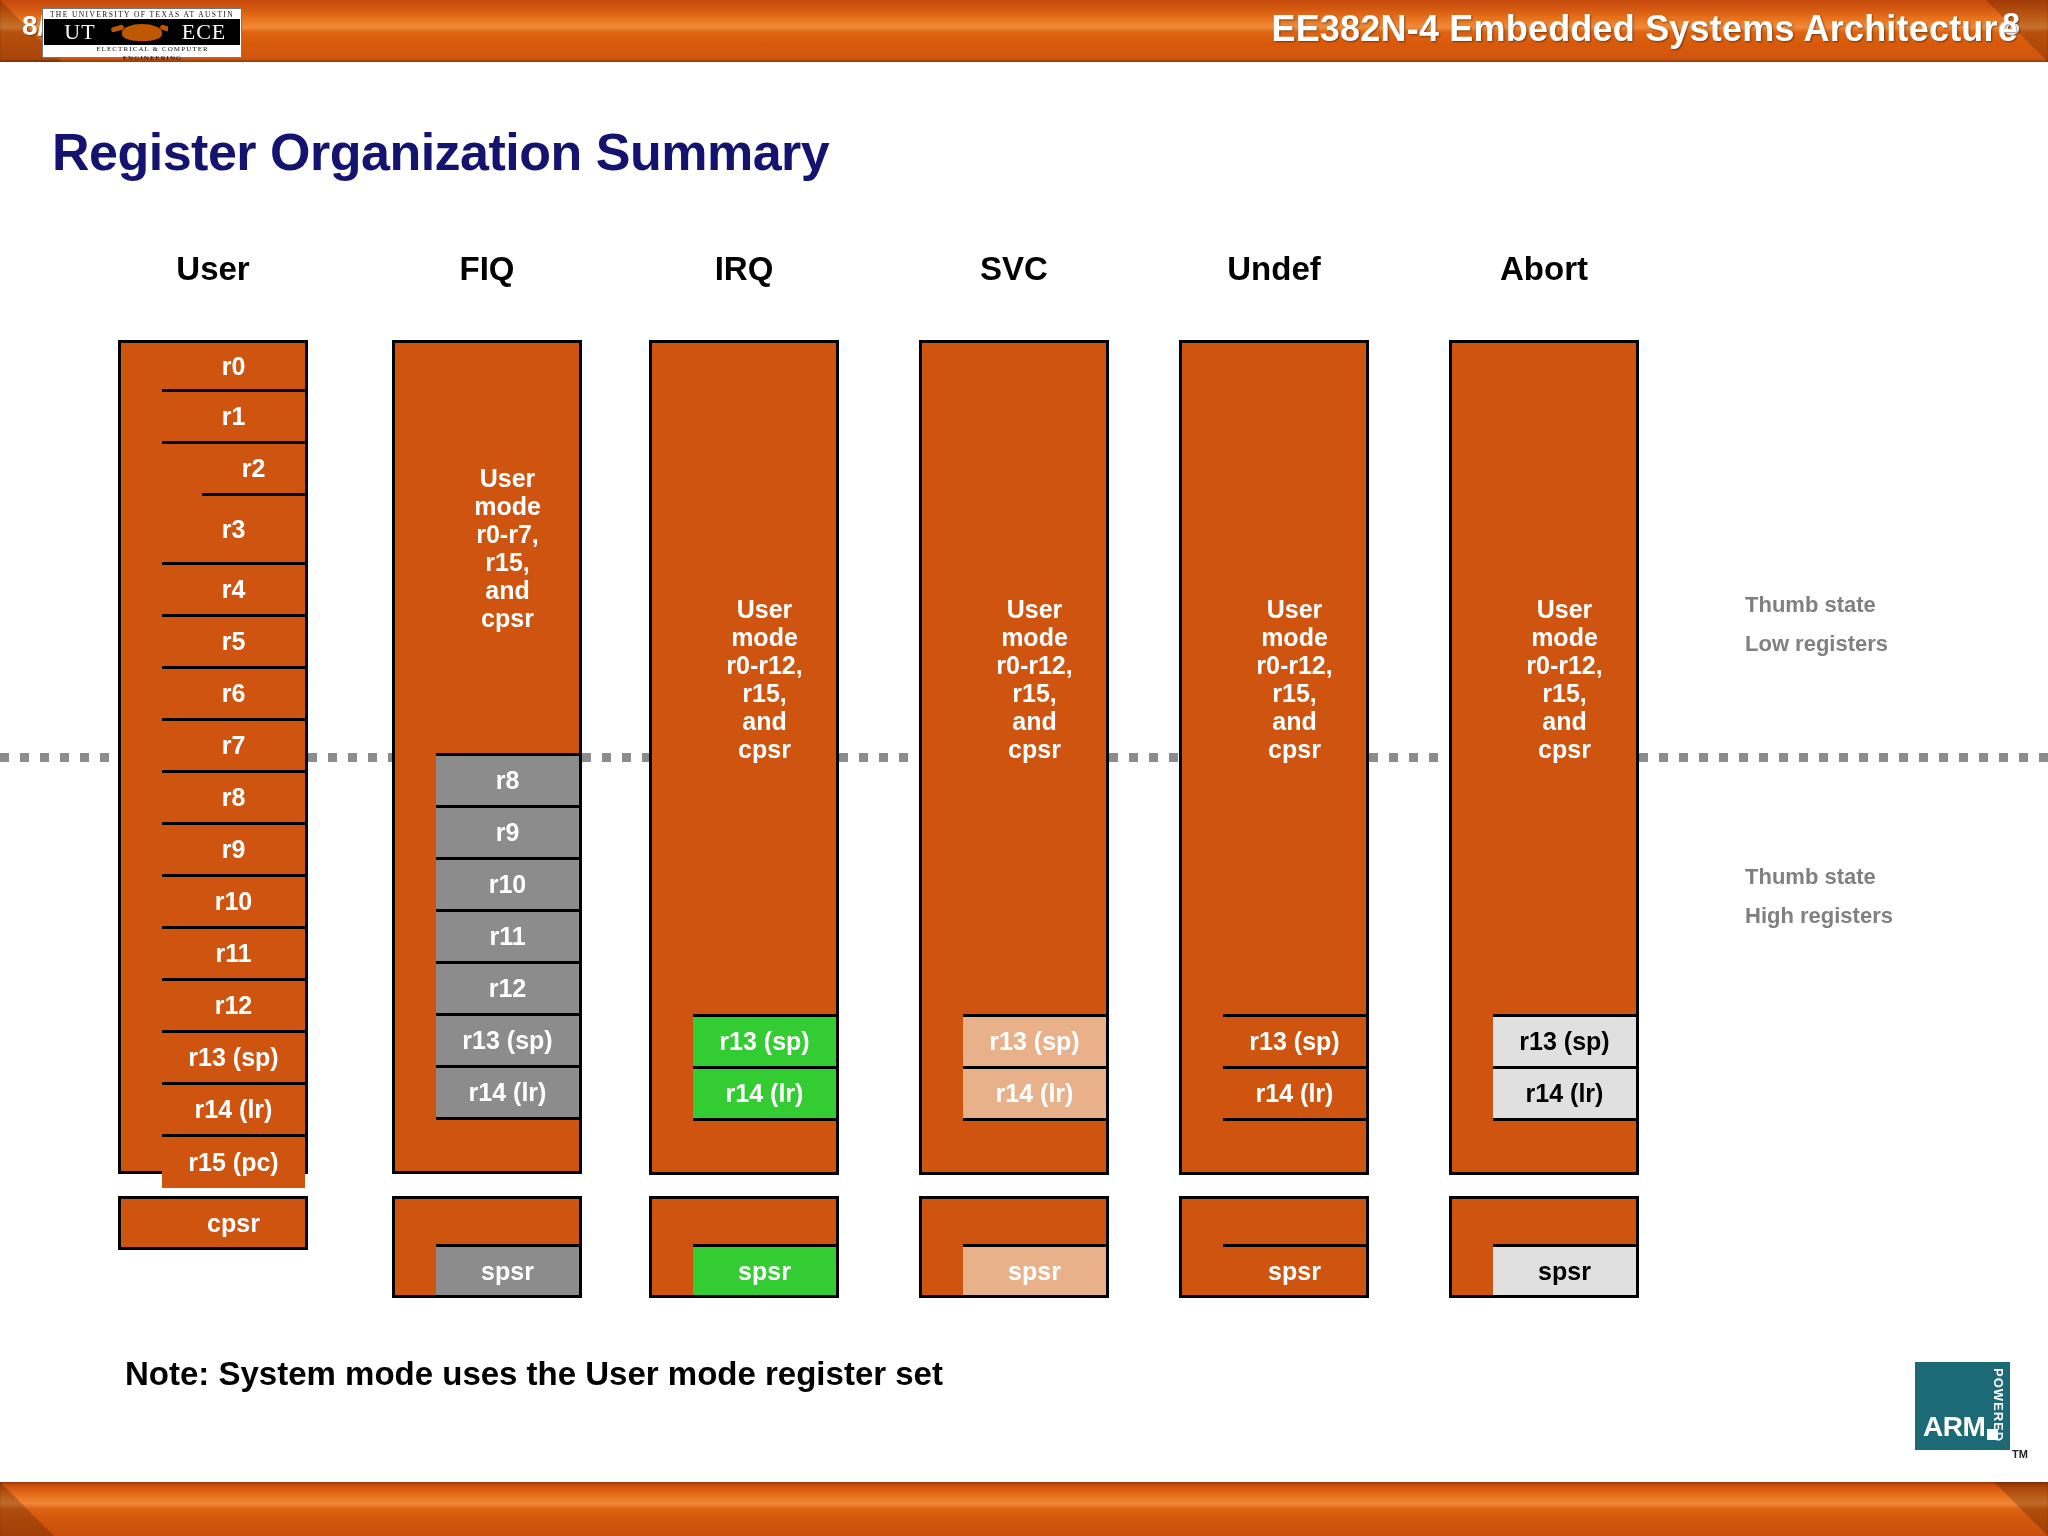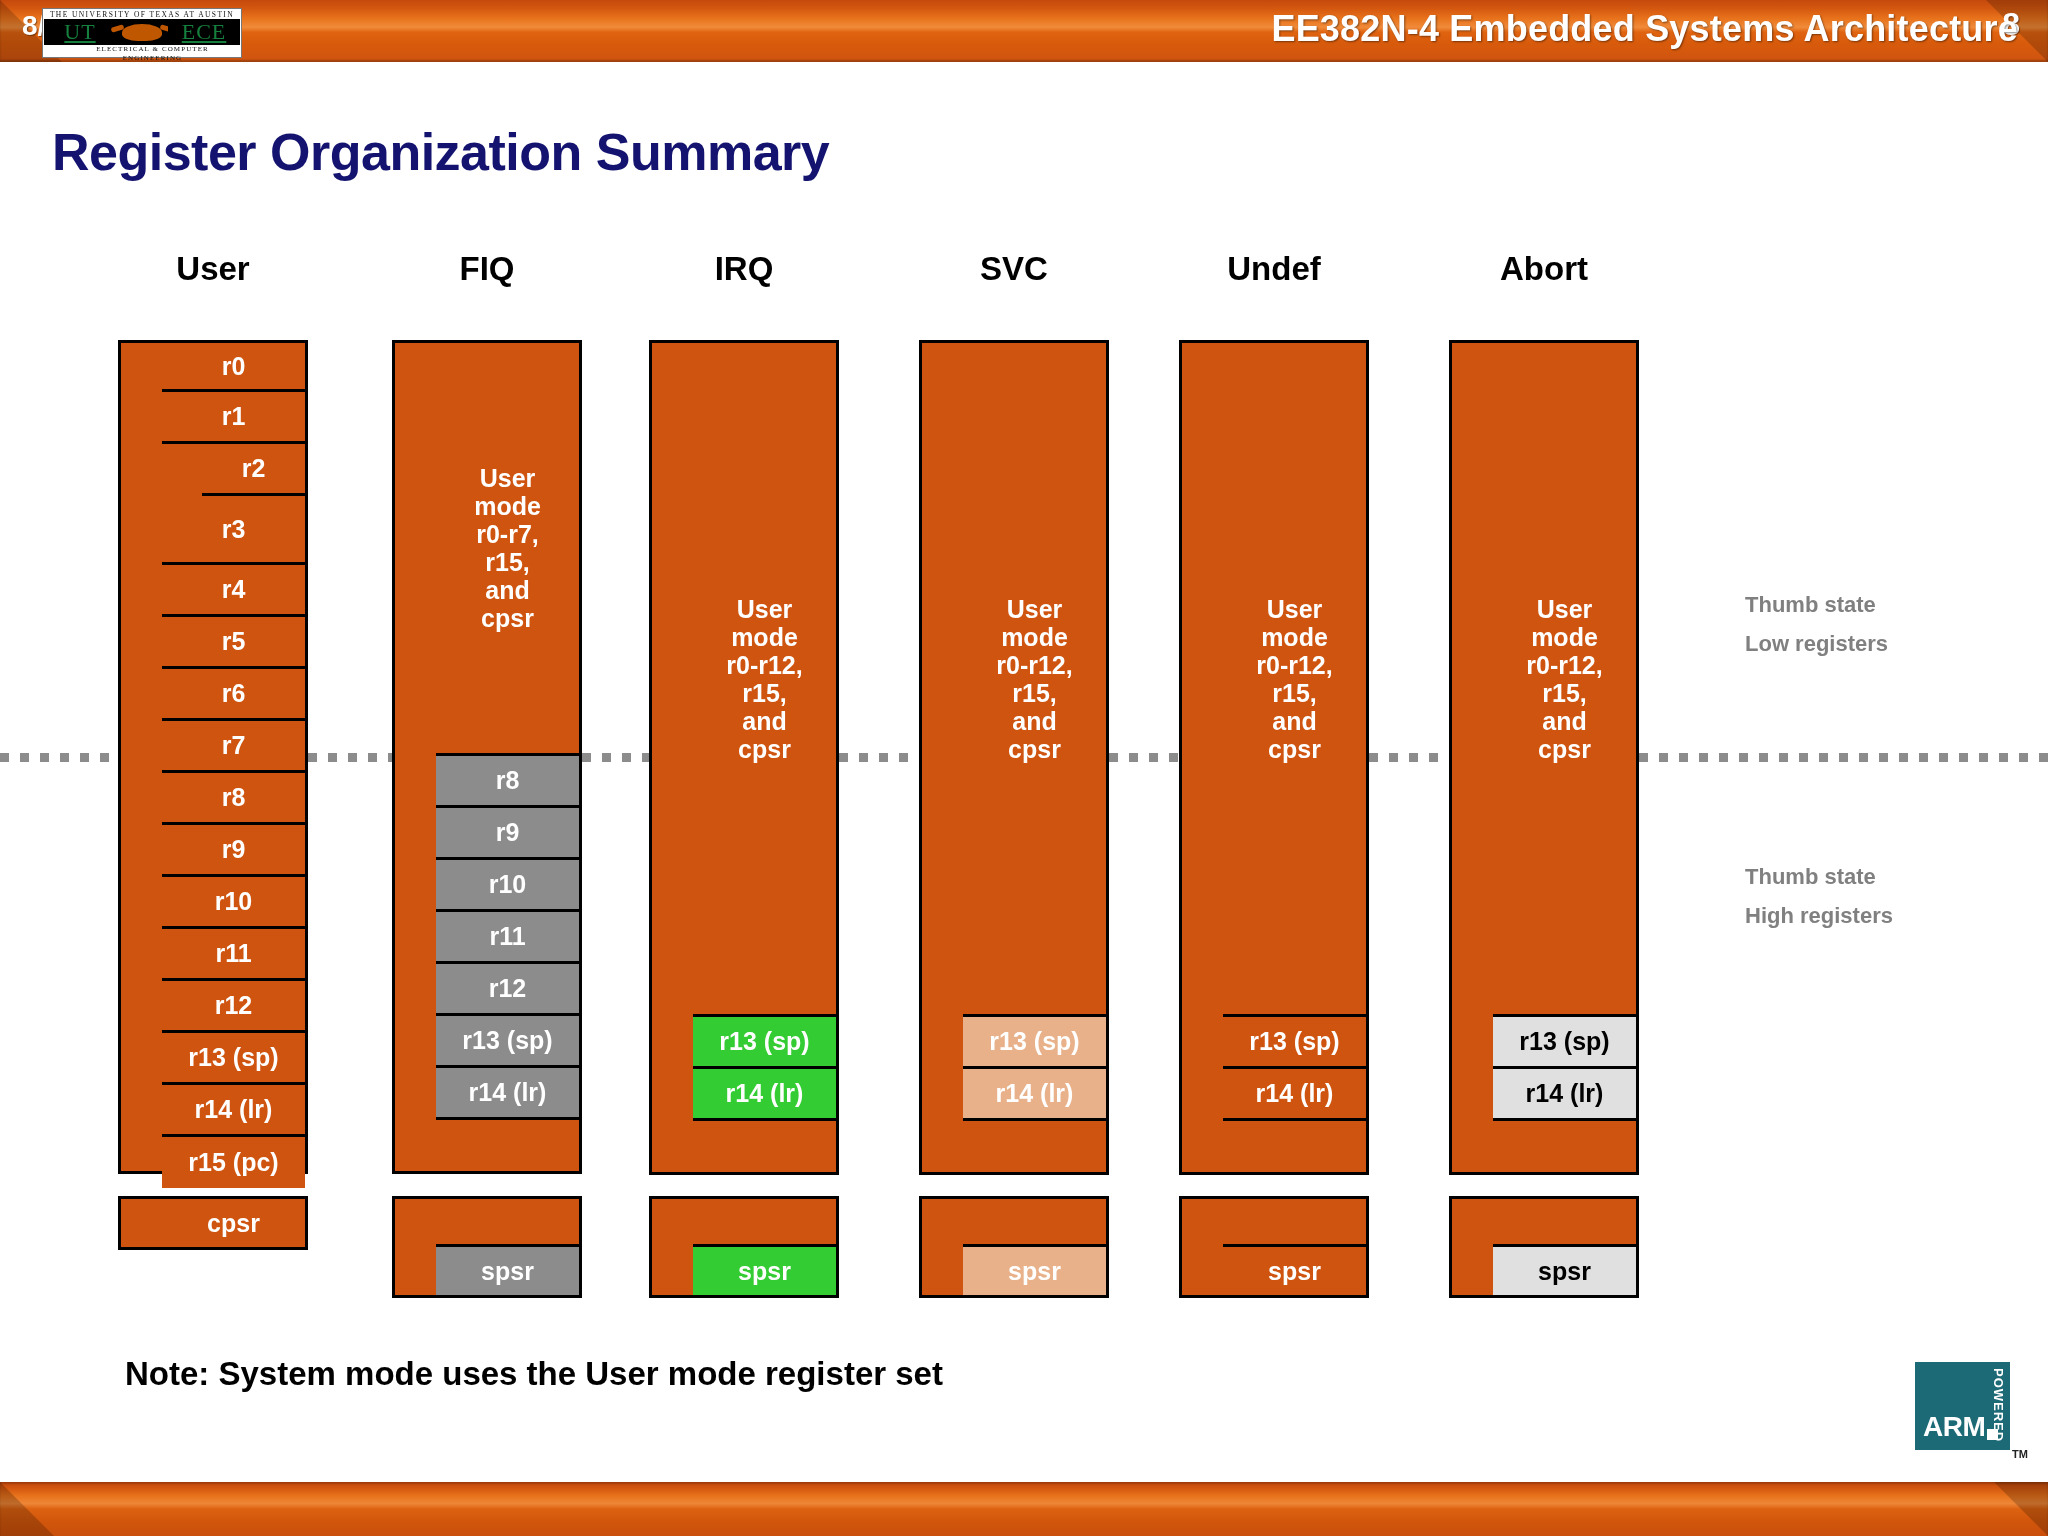--- a/index.html
+++ b/index.html
@@ -44,23 +44,23 @@
     box-sizing:border-box;padding:1px;
   }
   .utlogo .ut-top{
     font-size:7.5px;letter-spacing:1.4px;color:#111;text-align:center;
     font-family:"Liberation Serif", serif;line-height:9px;
   }
   .utlogo .ut-mid{
     flex:1;display:flex;align-items:stretch;
   }
   .utlogo .ut-blk{
-    background:#000;color:#15803d;flex:1;display:flex;align-items:center;
+    background:#000;color:#ffffff;flex:1;display:flex;align-items:center;
     justify-content:center;font-family:"Liberation Serif",serif;
-    font-size:22px;letter-spacing:1px;position:relative;text-decoration:underline;
+    font-size:22px;letter-spacing:1px;position:relative;
   }
   .utlogo .ut-horn{
     width:52px;background:#000;position:relative;display:flex;
     align-items:center;justify-content:center;
   }
   .utlogo .ut-horn .horn{
     width:40px;height:17px;background:#bf5700;
     border-radius:50% 50% 40% 40%;position:relative;
   }
   .utlogo .ut-horn .horn:before,.utlogo .ut-horn .horn:after{

